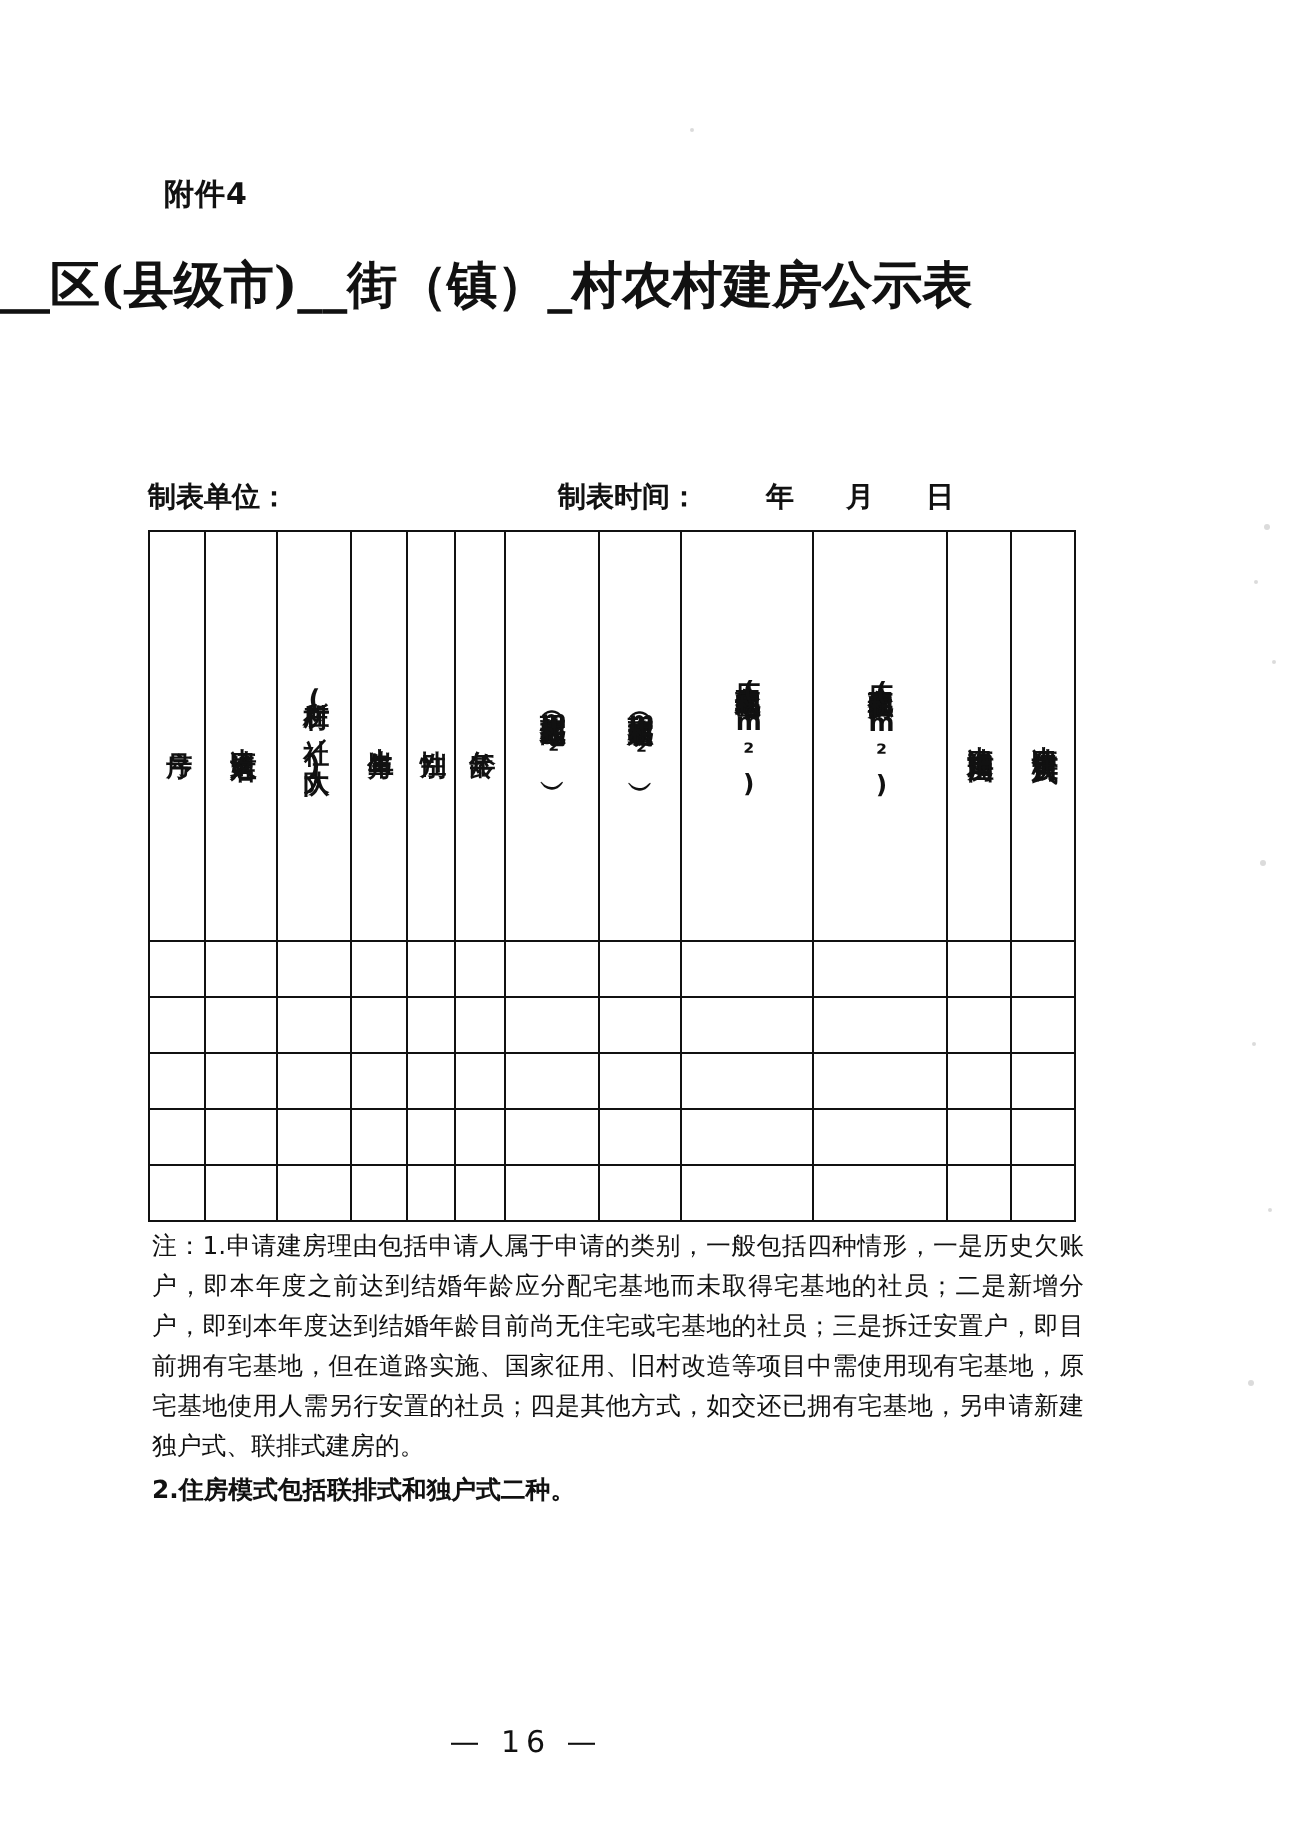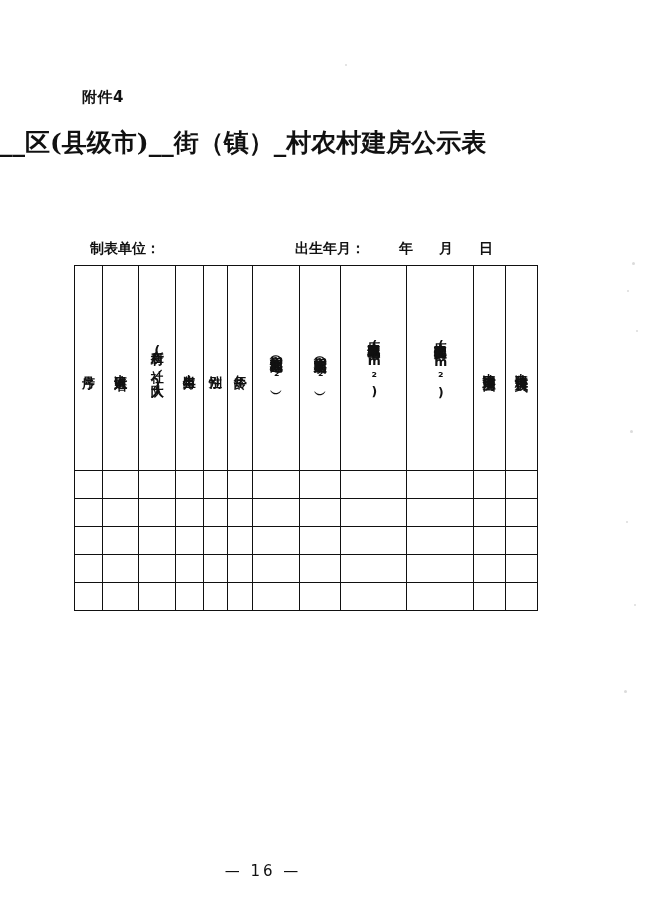--- a/index.html
+++ b/index.html
@@ -54,21 +54,21 @@
     left: 0;
     right: 0;
     top: 175px;
     text-align: center;
     font-size: 16px;
     font-weight: bold;
   }
 
   .meta-row {
     position: absolute;
-    left: 90px;
+    left: 74px;
     top: 240px;
     width: 470px;
     font-size: 14px;
     font-weight: bold;
     display: flex;
     align-items: baseline;
   }
   .meta-unit { width: 205px; }
   .meta-time { flex: 1; display: flex; gap: 0; align-items: baseline; }
   .meta-time .lbl { margin-right: 34px; }
@@ -150,21 +150,21 @@
   <div class="speck" style="left:624px;top:690px;width:3px;height:3px;"></div>
   <div class="speck" style="left:345px;top:64px;width:2px;height:2px;"></div>
 
   <div class="attach-label">附件4</div>
 
   <div class="doc-title">__区(县级市)__街（镇）_村农村建房公示表</div>
 
   <div class="meta-row">
     <span class="meta-unit">制表单位：</span>
     <span class="meta-time">
-      <span class="lbl">出生年月：</span>
+      <span class="lbl">制表时间：</span>
       <span class="y">年</span>
       <span class="m">月</span>
       <span class="d">日</span>
     </span>
   </div>
 
   <table class="form">
     <colgroup>
       <col style="width:26px">
       <col style="width:34px">
@@ -262,15 +262,19 @@
         <td></td>
         <td></td>
         <td></td>
         <td></td>
         <td></td>
         <td></td>
       </tr>
     </tbody>
   </table>
 
+  <div class="notes">
+    <p class="n1">注：1.申请建房理由包括申请人属于申请的类别，一般包括四种情形，一是历史欠账户，即本年度之前达到结婚年龄应分配宅基地而未取得宅基地的社员；二是新增分户，即到本年度达到结婚年龄目前尚无住宅或宅基地的社员；三是拆迁安置户，即目前拥有宅基地，但在道路实施、国家征用、旧村改造等项目中需使用现有宅基地，原宅基地使用人需另行安置的社员；四是其他方式，如交还已拥有宅基地，另申请新建独户式、联排式建房的。</p>
+    <p class="n2">2.住房模式包括联排式和独户式二种。</p>
+  </div>
 
   <div class="page-num">— 16 —</div>
 </div>
 
 </body></html>

